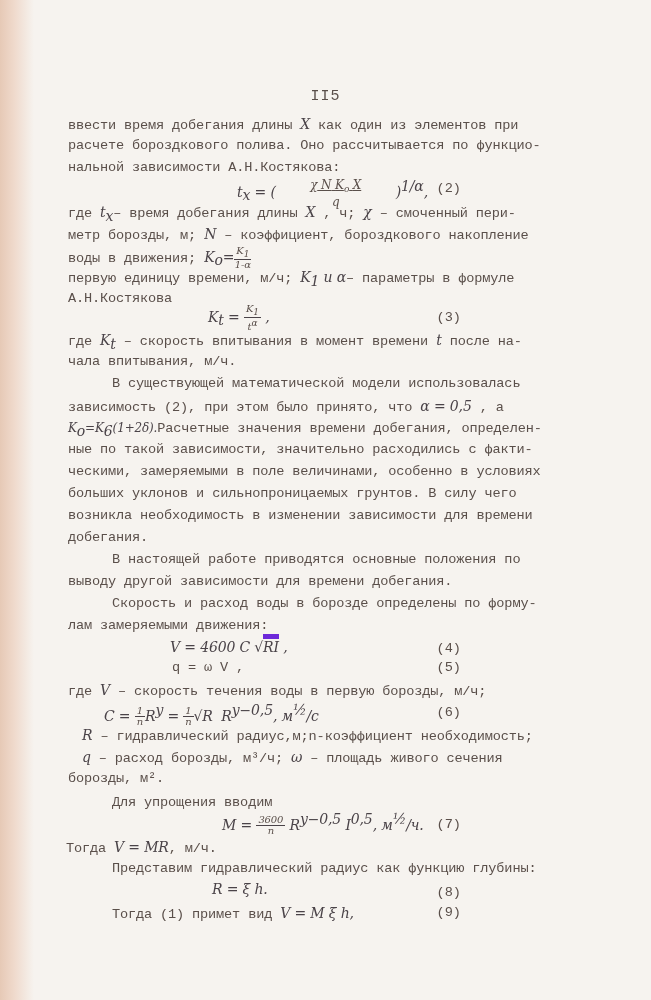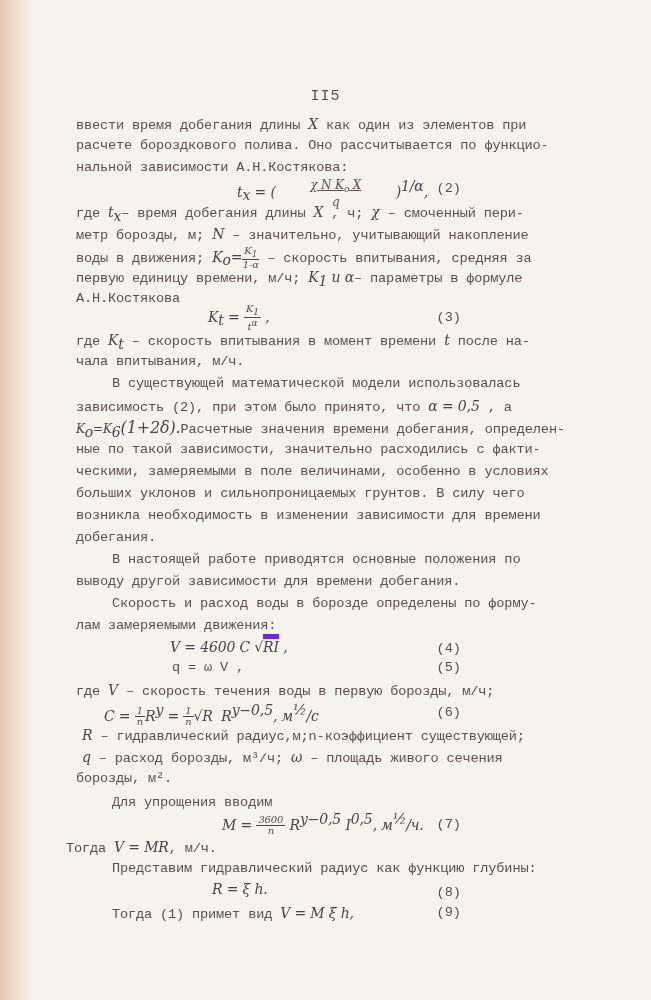--- a/index.html
+++ b/index.html
@@ -11,21 +11,21 @@
   }
   .edge {
     position:absolute; left:0; top:0; width:34px; height:1000px;
     background:linear-gradient(to right,#e6c9b6 0%,#efd9cb 40%,#f6f3ef 100%);
   }
   .page-num {
     position:absolute; top:88px; left:0; width:651px; text-align:center;
     font-size:15px; letter-spacing:1px;
   }
   .ln {
-    position:absolute; left:76px; font-size:13.6px; white-space:nowrap; line-height:18px;
+    position:absolute; left:68px; font-size:13.6px; white-space:nowrap; line-height:18px;
     letter-spacing:-0.15px;
   }
   .ind { left:112px; }
   .eq { position:absolute; right:190px; font-size:13.6px; line-height:18px; }
   .m { font-family:"DejaVu Serif",serif; font-style:italic; font-size:14px; color:#4a4348; }
   .frac { display:inline-block; vertical-align:middle; text-align:center; font-family:"DejaVu Serif",serif; font-style:italic; }
   .frac .n { display:block; font-size:10px; line-height:10px; border-bottom:1px solid #4a4348; padding:0 2px; }
   .frac .d { display:block; font-size:10px; line-height:10px; }
   sup, sub { font-size:9px; }
 </style>
@@ -39,36 +39,36 @@
 <div class="ln" style="top:115px"><span>ввести время добегания длины </span><span class="m">X</span><span> как один из элементов при</span></div>
 <div class="ln" style="top:137px">расчете бороздкового полива. Оно рассчитывается по функцио-</div>
 <div class="ln" style="top:159px">нальной зависимости А.Н.Костякова:</div>
 
 <div class="ln" style="top:177px; left:237px">
   <span class="m">t</span><sub class="m">x</sub><span class="m"> = (</span><span class="frac" style="min-width:120px"><span class="n" style="border:none; text-decoration:underline; font-size:12px; line-height:13px"><span>χ</span> <span>N</span> <span>K</span><sub>o</sub> <span>X</span></span><span class="d" style="font-size:12px">q</span></span><span class="m">)</span><sup class="m">1/α</sup><span class="m">,</span>
 </div>
 <div class="eq" style="top:180px">(2)</div>
 
 <div class="ln" style="top:203px"><span>где </span><span class="m">t</span><sub class="m">x</sub><span>– время добегания длины </span><span class="m">X</span><span> , ч; </span><span class="m">χ</span><span> – смоченный пери-</span></div>
-<div class="ln" style="top:225px"><span>метр борозды, м; </span><span class="m">N</span><span> – значительно, учитывающий накопление</span></div>
-<div class="ln" style="top:246px"><span>воды в движения; </span><span class="m">K</span><sub class="m">o</sub><span class="m">=</span><span class="frac"><span class="n"><span>K</span><sub>1</sub></span><span class="d">1-α</span></span><span> – скорость впитывания, средняя за</span></div>
+<div class="ln" style="top:225px"><span>метр борозды, м; </span><span class="m">N</span><span> – коэффициент, бороздкового накопление</span></div>
+<div class="ln" style="top:246px"><span>воды в движения; </span><span class="m">K</span><sub class="m">o</sub><span class="m">=</span><span class="frac"><span class="n"><span>K</span><sub>1</sub></span><span class="d">1-α</span></span></div>
 <div class="ln" style="top:268px"><span>первую единицу времени, м/ч; </span><span class="m">K</span><sub class="m">1</sub><span class="m"> и </span><span class="m">α</span><span>– параметры в формуле</span></div>
 <div class="ln" style="top:290px">А.Н.Костякова</div>
 
 <div class="ln" style="top:304px; left:208px">
   <span class="m">K</span><sub class="m">t</sub><span class="m"> = </span><span class="frac"><span class="n"><span>K</span><sub>1</sub></span><span class="d"><span>t</span><sup>α</sup></span></span><span class="m"> ,</span>
 </div>
 <div class="eq" style="top:309px">(3)</div>
 
 <div class="ln" style="top:331px"><span>где </span><span class="m">K</span><sub class="m">t</sub><span> – скорость впитывания в момент времени </span><span class="m">t</span><span> после на-</span></div>
 <div class="ln" style="top:353px">чала впитывания, м/ч.</div>
 
 <div class="ln ind" style="top:375px">В существующей математической модели использовалась</div>
 <div class="ln" style="top:397px"><span>зависимость (2), при этом было принято, что </span><span class="m">α = 0,5</span><span> , а</span></div>
-<div class="ln" style="top:419px"><span class="m" style="font-size:12px">K</span><sub class="m">o</sub><span class="m" style="font-size:12px">=</span><span class="m" style="font-size:12px">K</span><sub class="m">6</sub><span class="m" style="font-size:16px">(1+2δ).</span><span>Расчетные значения времени добегания, определен-</span></div>
+<div class="ln" style="top:419px"><span class="m" style="font-size:12px">K</span><sub class="m">o</sub><span class="m" style="font-size:12px">=</span><span class="m" style="font-size:12px">K</span><sub class="m">6</sub><span class="m" style="font-size:12px">(1+2δ).</span><span>Расчетные значения времени добегания, определен-</span></div>
 <div class="ln" style="top:441px">ные по такой зависимости, значительно расходились с факти-</div>
 <div class="ln" style="top:463px">ческими, замеряемыми в поле величинами, особенно в условиях</div>
 <div class="ln" style="top:485px">больших уклонов и сильнопроницаемых грунтов. В силу чего</div>
 <div class="ln" style="top:507px">возникла необходимость в изменении зависимости для времени</div>
 <div class="ln" style="top:529px">добегания.</div>
 
 <div class="ln ind" style="top:551px">В настоящей работе приводятся основные положения по</div>
 <div class="ln" style="top:573px">выводу другой зависимости для времени добегания.</div>
 
 <div class="ln ind" style="top:595px">Скорость и расход воды в борозде определены по форму-</div>
@@ -79,21 +79,21 @@
 <div class="ln" style="top:659px; left:172px">q = ω V ,</div>
 <div class="eq" style="top:659px">(5)</div>
 
 <div class="ln" style="top:681px"><span>где </span><span class="m">V</span><span> – скорость течения воды в первую борозды, м/ч;</span></div>
 
 <div class="ln" style="top:701px; left:104px">
   <span class="m">C = </span><span class="frac"><span class="n">1</span><span class="d">n</span></span><span class="m">R</span><sup class="m">y</sup><span class="m"> = </span><span class="frac"><span class="n">1</span><span class="d">n</span></span><span class="m">√R</span><span class="m">&nbsp;&nbsp;</span><span class="m">R</span><sup class="m">y−0,5</sup><span class="m">, м</span><sup class="m">½</sup><span class="m">/c</span>
 </div>
 <div class="eq" style="top:704px">(6)</div>
 
-<div class="ln" style="top:726px; left:82px"><span class="m">R</span><span> – гидравлический радиус,м;n-коэффициент существующей;</span></div>
+<div class="ln" style="top:726px; left:82px"><span class="m">R</span><span> – гидравлический радиус,м;n-коэффициент необходимость;</span></div>
 <div class="ln" style="top:748px; left:82px"><span class="m">q</span><span> – расход борозды, м³/ч; </span><span class="m">ω</span><span> – площадь живого сечения</span></div>
 <div class="ln" style="top:770px">борозды, м².</div>
 
 <div class="ln ind" style="top:794px">Для упрощения вводим</div>
 
 <div class="ln" style="top:810px; left:222px">
   <span class="m">M = </span><span class="frac"><span class="n">3600</span><span class="d">n</span></span><span class="m"> </span><span class="m">R</span><sup class="m">y−0,5</sup><span class="m"> </span><span class="m">I</span><sup class="m">0,5</sup><span class="m">, м</span><sup class="m">½</sup><span class="m">/ч.</span>
 </div>
 <div class="eq" style="top:816px">(7)</div>
 

